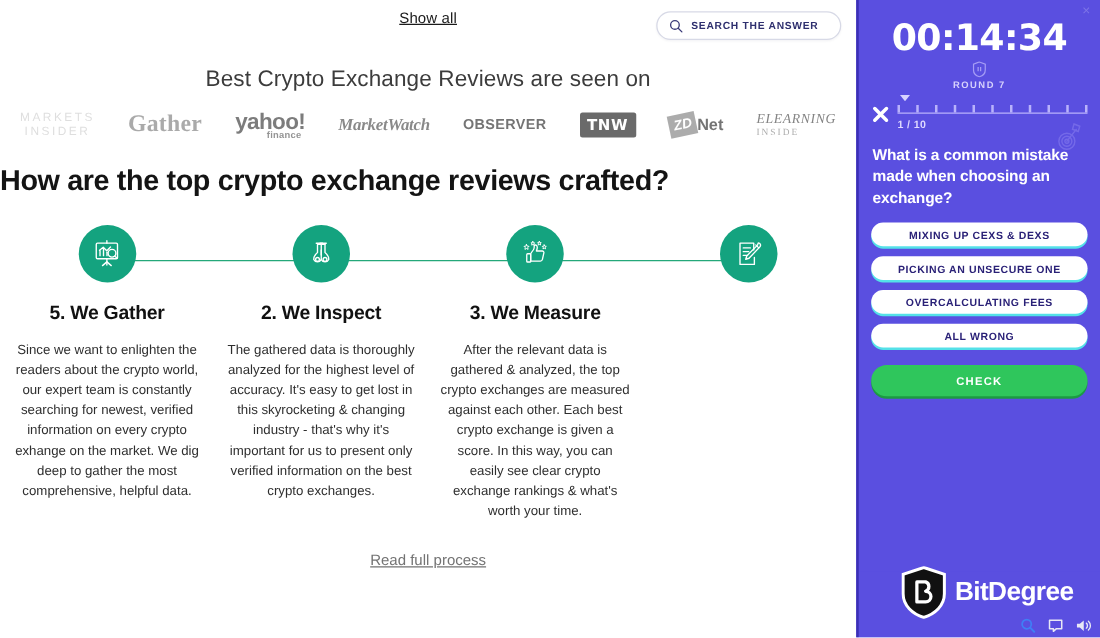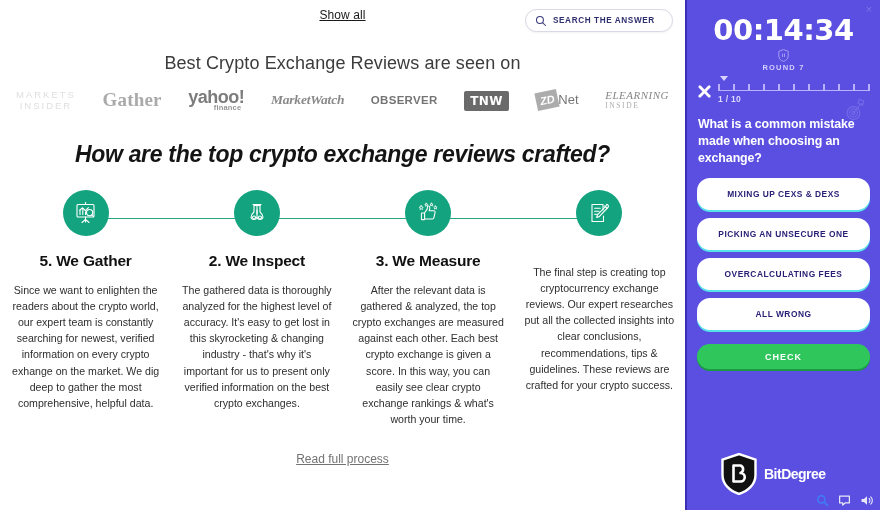--- a/index.html
+++ b/index.html
@@ -83,37 +83,37 @@
     padding: 3px 6px; border-radius: 2px;
     font-family: "DejaVu Sans", sans-serif;
   }
   .logo-zdnet { display: flex; align-items: center; gap: 1px; }
   .logo-zdnet .zd {
     background: #8d8d93; color: #fff; font-weight: 900; font-size: 11px;
     font-style: italic; padding: 3px 3px 3px 4px;
     transform: rotate(-12deg); display: inline-block;
   }
   .logo-zdnet .net {
-    font-size: 13px; font-weight: 400; color: #3f3f43;
+    font-size: 13px; font-weight: 700; color: #3f3f43;
   }
   .logo-elearning { line-height: 10px; }
   .logo-elearning .el {
     font-family: "Liberation Serif", serif;
     font-size: 11px; font-style: italic; letter-spacing: .5px; color: #55555a;
   }
   .logo-elearning .ins {
     font-family: "Liberation Serif", serif;
     font-size: 7.5px; letter-spacing: 1.6px; color: #8b8b90;
     display: block; text-align: left; margin-top: 1px;
   }
 
   
   .main-title {
-    text-align: center; margin-top: 29px;
-    font-size: 23px; font-weight: 700; color: #141414; letter-spacing: -.3px; font-style: italic;
+    margin-top: 19px;
+    font-size: 23px; font-weight: 700; color: #141414; letter-spacing: -.3px;
   }
 
   
   .steps { position: relative; margin-top: 22px; }
   .connector {
     position: absolute; top: 28px; left: 90px; right: 90px;
     height: 1.5px; background: #24a87a; z-index: 0;
   }
   .icons-row {
     position: relative; z-index: 1;
@@ -236,21 +236,21 @@
   }
 
   .question {
     margin: 12px 11px 0 11px;
     font-size: 12.4px; line-height: 17px; font-weight: 700; color: #ffffff;
     letter-spacing: -.1px;
   }
 
   .answers { margin: 11px 10px 0 10px; display: flex; flex-direction: column; gap: 8px; }
   .answer {
-    height: 32px; border-radius: 13px;
+    height: 19px; border-radius: 13px;
     background: #ffffff;
     box-shadow: 0 2px 0 #54e1e8;
     display: flex; align-items: center; justify-content: center;
     cursor: pointer;
   }
   .answer span {
     font-size: 8.4px; font-weight: 700; color: #2a2177; letter-spacing: .5px;
   }
   .check-btn {
     margin: 14px 10px 0 10px;
@@ -267,21 +267,21 @@
   
   .brand-bar {
     position: absolute; left: 0; bottom: 0; width: 195px; height: 53px;
     background: #5a4fe0;
   }
   .brand {
     position: absolute; left: 34px; bottom: 15px;
     display: flex; align-items: center; gap: 7px;
   }
   .brand-name {
-    font-size: 14px; font-weight: 700; color: #fff; letter-spacing: -.5px;
+    font-size: 21px; font-weight: 700; color: #fff; letter-spacing: -.5px;
   }
   .brand-icons {
     position: absolute; right: 8px; bottom: 3px;
     display: flex; align-items: center; gap: 9px;
   }
   .brand-icons .bi { cursor: pointer; display: block; }
 </style>
 </head>
 <body>
 
@@ -410,21 +410,20 @@
         </div>
         <div class="step-col">
           <div class="step-title">2. We Inspect</div>
           <div class="step-body">The gathered data is thoroughly analyzed for the highest level of accuracy. It's easy to get lost in this skyrocketing &amp; changing industry - that's why it's important for us to present only verified information on the best crypto exchanges.</div>
         </div>
         <div class="step-col">
           <div class="step-title">3. We Measure</div>
           <div class="step-body">After the relevant data is gathered &amp; analyzed, the top crypto exchanges are measured against each other. Each best crypto exchange is given a score. In this way, you can easily see clear crypto exchange rankings &amp; what's worth your time.</div>
         </div>
         <div class="step-col">
-          <div class="step-body">The final step is creating top cryptocurrency exchange reviews. Our expert researches put all the collected insights into clear conclusions, recommendations, tips &amp; guidelines. These reviews are crafted for your crypto success.</div>
         </div>
       </div>
     </div>
 
     <div class="read-full-wrap">
       <a class="read-full">Read full process</a>
     </div>
   </div>
 
   <div class="quiz">

